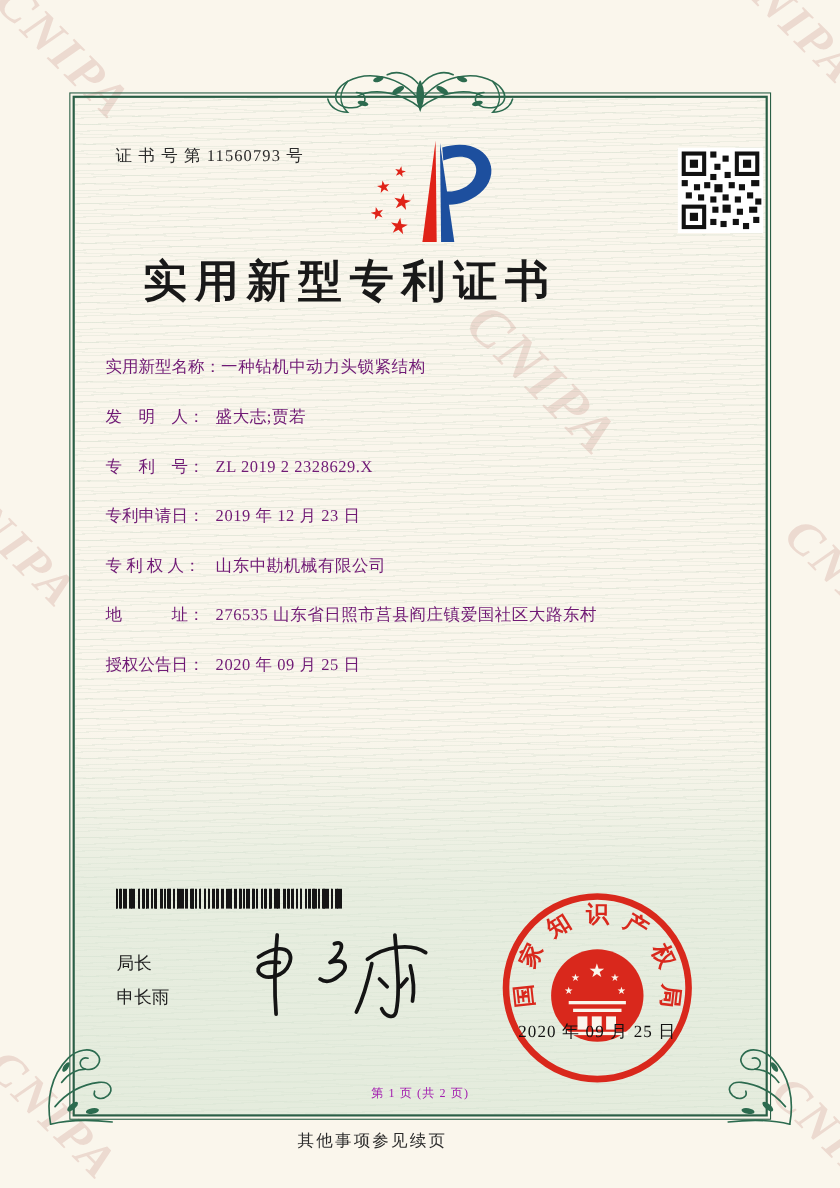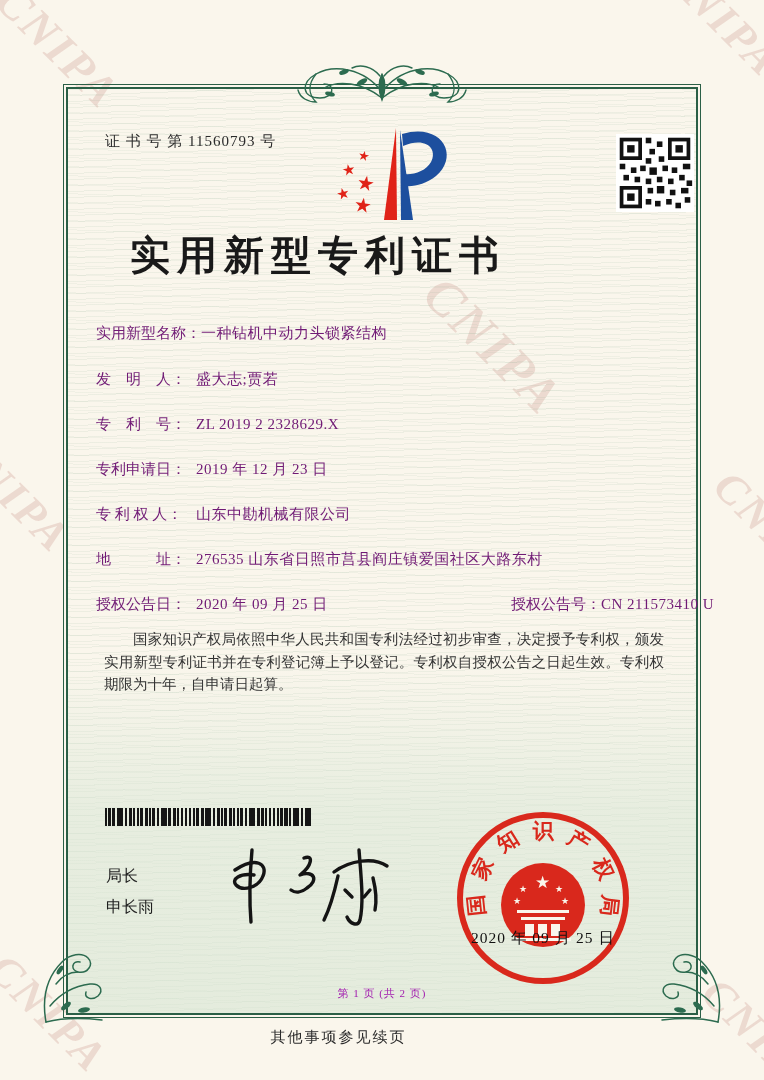--- a/index.html
+++ b/index.html
@@ -222,27 +222,23 @@
   <span class="field-label">专利申请日：</span><span class="field-value">2019 年 12 月 23 日</span>
 </div>
 <div class="field-row" style="top:505px;">
   <span class="field-label">专 利 权 人：</span><span class="field-value">山东中勘机械有限公司</span>
 </div>
 <div class="field-row" style="top:550px;">
   <span class="field-label">地　　　址：</span><span class="field-value">276535 山东省日照市莒县阎庄镇爱国社区大路东村</span>
 </div>
 <div class="field-row" style="top:595px;width:560px;">
   <span class="field-label">授权公告日：</span><span class="field-value">2020 年 09 月 25 日</span>
-  <span class="field-pair2">
-    <span class="field-label" style="min-width:0;">授权公告号：</span><span class="field-value">CN 211573410 U</span>
-  </span>
 </div>
 
 <div class="body-text">
-  <p>国家知识产权局依照中华人民共和国专利法经过初步审查，决定授予专利权，颁发实用新型专利证书并在专利登记簿上予以登记。专利权自授权公告之日起生效。专利权期限为十年，自申请日起算。</p>
 </div>
 
 <div class="barcode"></div>
 
 <div class="officer-title">局长</div>
 <div class="officer-name">申长雨</div>
 
 <svg class="signature" width="178" height="92" viewBox="0 0 178 92">
   <g stroke="#141414" fill="none" stroke-width="3.4" stroke-linecap="round" stroke-linejoin="round">
     <path d="M30,10 C28,32 27,58 29,82"></path>

